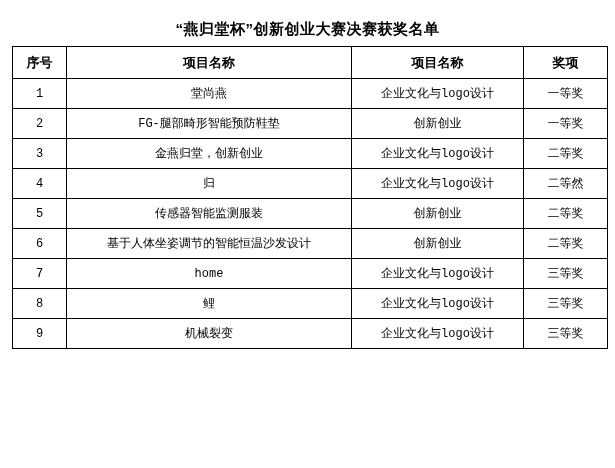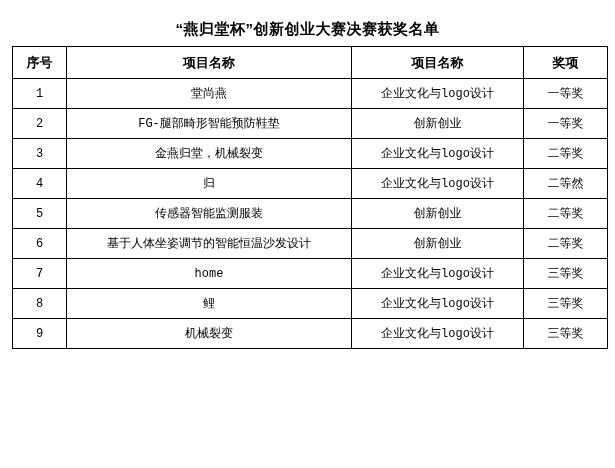--- a/index.html
+++ b/index.html
@@ -92,21 +92,21 @@
         <td class="cell-award">一等奖</td>
       </tr>
       <tr>
         <td class="cell-no">2</td>
         <td class="cell-name">FG-腿部畸形智能预防鞋垫</td>
         <td class="cell-type">创新创业</td>
         <td class="cell-award">一等奖</td>
       </tr>
       <tr>
         <td class="cell-no">3</td>
-        <td class="cell-name">金燕归堂，机械裂变</td>
+        <td class="cell-name">金燕归堂，创新创业</td>
         <td class="cell-type">企业文化与logo设计</td>
         <td class="cell-award">二等奖</td>
       </tr>
       <tr>
         <td class="cell-no">4</td>
         <td class="cell-name">归</td>
         <td class="cell-type">企业文化与logo设计</td>
         <td class="cell-award">二等然</td>
       </tr>
       <tr>

